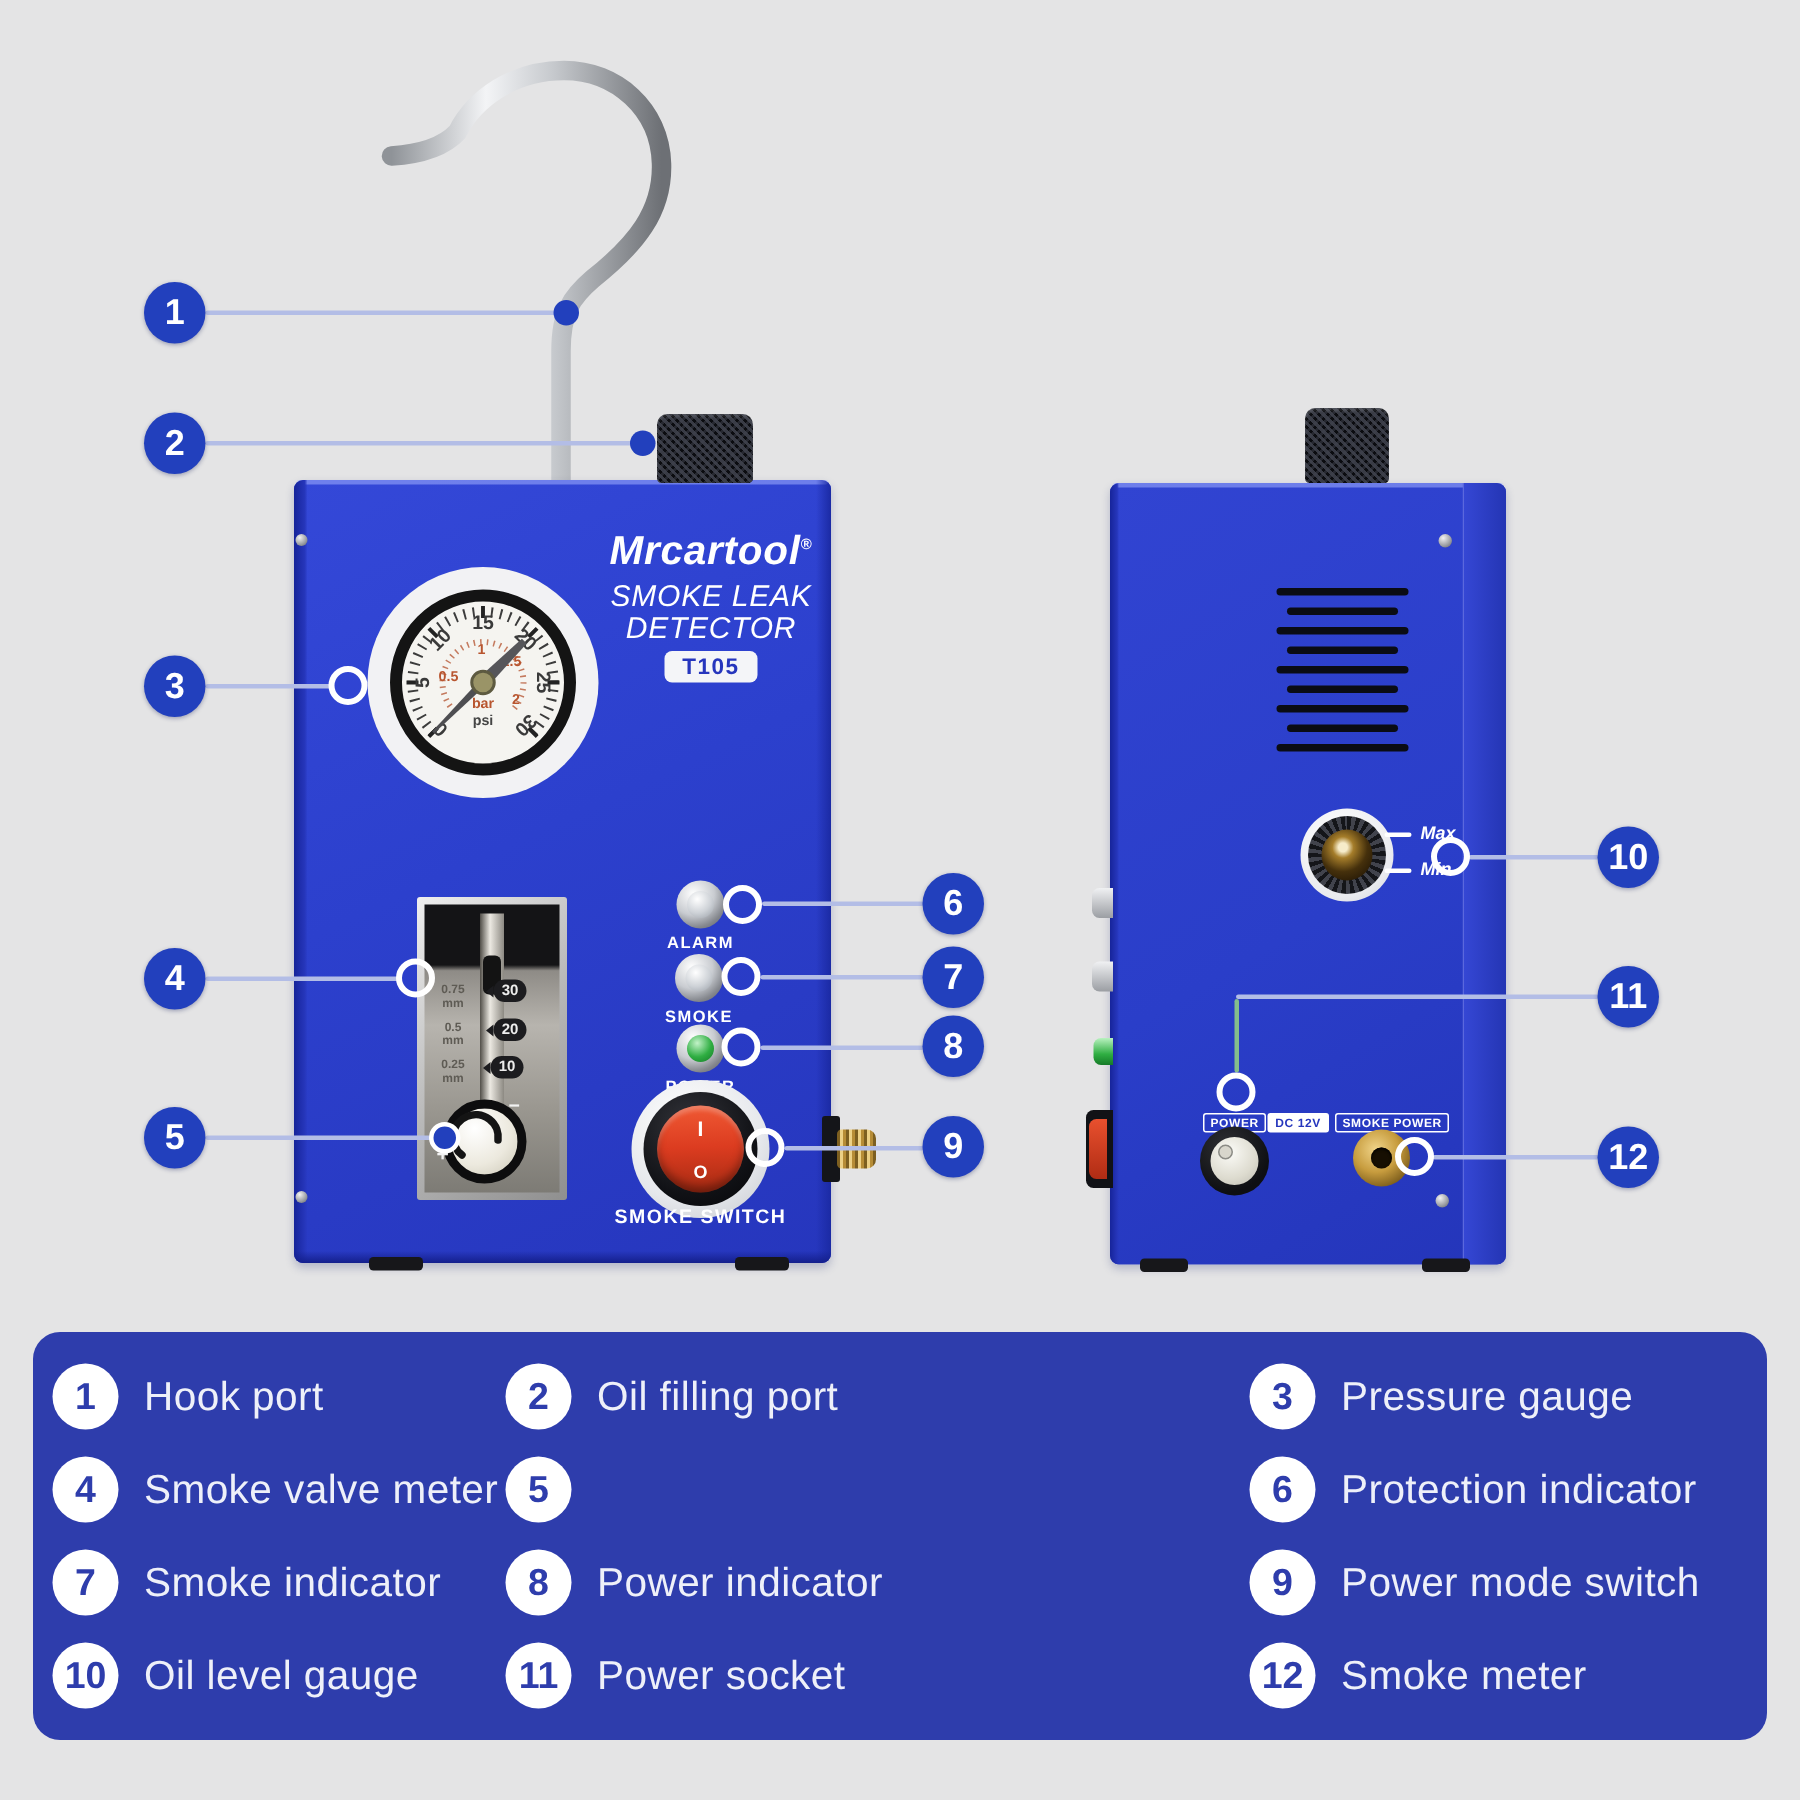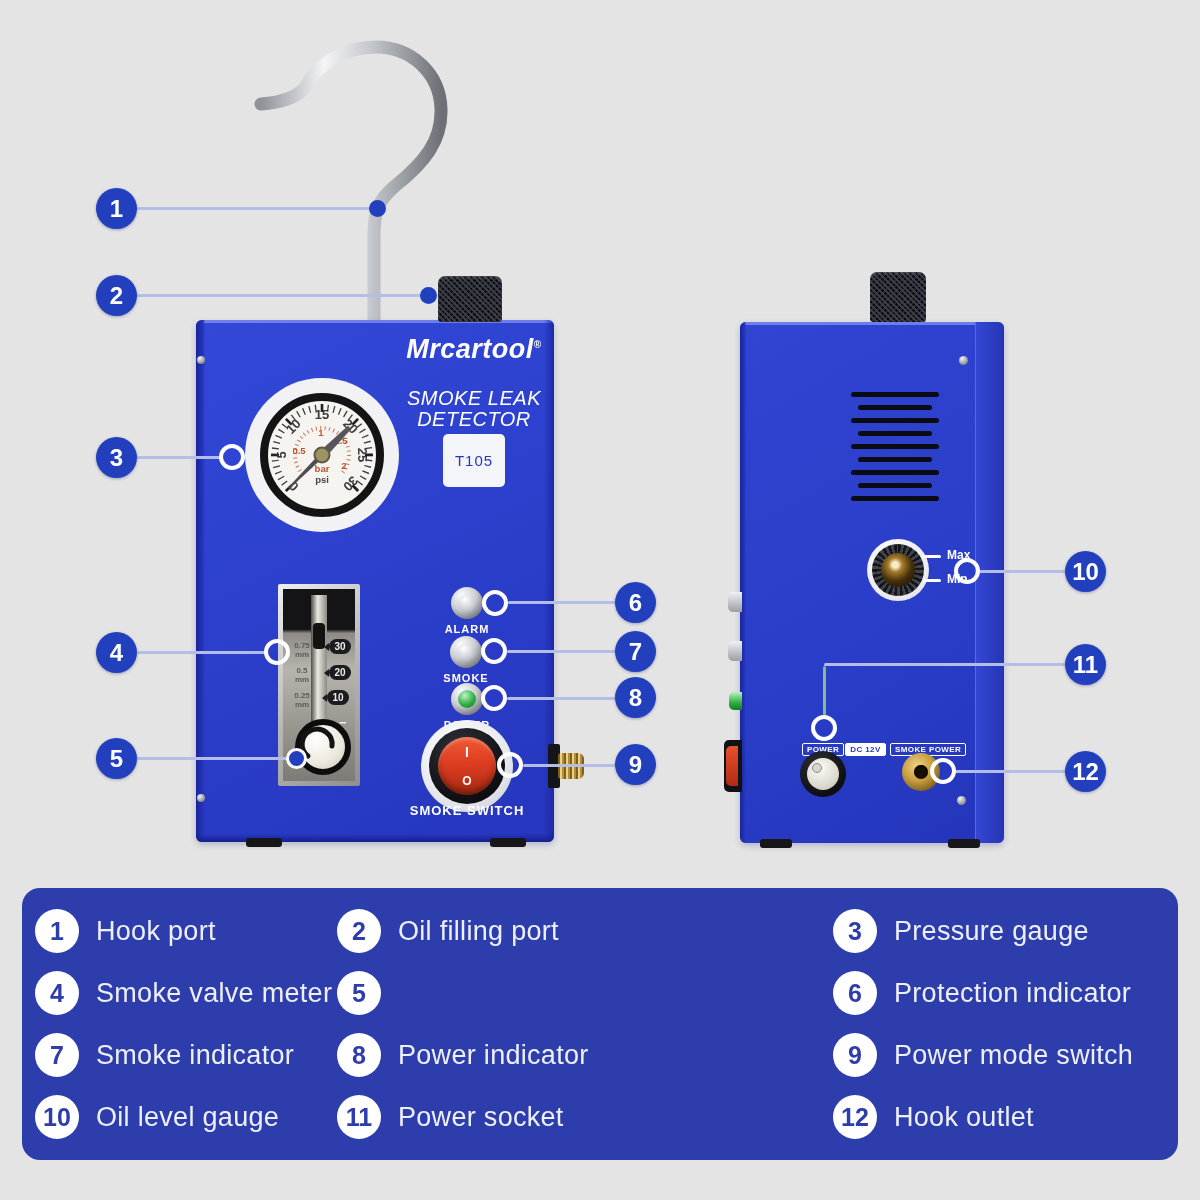--- a/index.html
+++ b/index.html
@@ -26,22 +26,22 @@
   
   .cap{position:absolute;background:
        repeating-linear-gradient(45deg,rgba(64,67,78,.85) 0 2px,rgba(0,0,0,0) 2px 4px),
        repeating-linear-gradient(-45deg,#0b0c10 0 2px,#262830 2px 4px);
        border-radius:7px 7px 3px 3px;box-shadow:inset 0 2px 2px rgba(255,255,255,.12);}
 
   
   .brand{color:#fff;font-weight:bold;font-style:italic;font-size:27px;letter-spacing:.5px;text-align:center;}
   .brand sup{font-size:10px;font-style:normal;}
   .subtitle{color:#fff;font-weight:normal;font-style:italic;font-size:20px;line-height:21px;text-align:center;letter-spacing:.5px;}
-  .badge{display:inline-block;background:#f4f5f8;color:#2636bd;font-weight:normal;font-size:15px;
-         padding:18px 12px;border-radius:5px;letter-spacing:1px;}
+  .badge{display:inline-block;background:#f4f5f8;color:#2636bd;font-weight:bold;font-size:15px;
+         padding:2px 12px;border-radius:5px;letter-spacing:1px;}
 
   
   .chrome{position:absolute;width:32px;height:32px;border-radius:50%;
           background:radial-gradient(circle at 35% 28%,#ffffff,#c9ccd1 45%,#85888e 72%,#55585d);}
   .chrome .lens{position:absolute;left:7px;top:7px;width:18px;height:18px;border-radius:50%;
           background:radial-gradient(circle at 38% 30%,#ffffff,#ced2d7 55%,#989ea6);}
   .chrome .lens.green{background:radial-gradient(circle at 38% 30%,#c2f2c8,#2fae42 55%,#147827);}
   .ind-label{position:absolute;width:80px;text-align:center;color:#fff;font-size:11px;font-weight:bold;letter-spacing:1px;}
 
   
@@ -72,21 +72,21 @@
 
   
   .vent{position:absolute;height:5px;border-radius:3px;background:#0a0c14;}
   .oil-white{position:absolute;width:62px;height:62px;border-radius:50%;
              background:radial-gradient(circle at 40% 32%,#ffffff,#e9eaee 70%,#cfd2d8);}
   .oil-knurl{position:absolute;left:5px;top:5px;width:52px;height:52px;border-radius:50%;
              background:repeating-conic-gradient(#141519 0 7deg,#41434c 7deg 14deg);}
   .oil-window{position:absolute;left:14px;top:14px;width:34px;height:34px;border-radius:50%;
              background:radial-gradient(circle at 42% 35%,#f6ecca 0 10%,#a57d2a 24%,#45300c 55%,#140c02);}
   .oil-dash{position:absolute;width:18px;height:3px;background:#fff;border-radius:2px;}
-  .oil-txt{position:absolute;color:#fff;font-size:12px;font-weight:bold;}
+  .oil-txt{position:absolute;color:#fff;font-size:12px;font-weight:bold;font-style:italic;}
   .tagbox{display:inline-block;border:1.5px solid #fff;color:#fff;font-size:8px;font-weight:bold;
           padding:1px 4px;letter-spacing:.4px;border-radius:2px;white-space:nowrap;}
   .tagbox.solid{background:#fff;color:#2636bd;border-color:#fff;}
   .socket-black{position:absolute;width:46px;height:46px;border-radius:50%;
             background:radial-gradient(circle at 38% 30%,#2e2f33,#0e0f12 70%);}
   .socket-face{position:absolute;left:7px;top:7px;width:32px;height:32px;border-radius:50%;
             background:radial-gradient(circle at 40% 32%,#fbfbf7,#dddbcf 60%,#bdbbb0);}
   .socket-pin{position:absolute;left:12px;top:12px;width:8px;height:8px;border-radius:50%;border:1.5px solid #8b8b85;background:#d8d6cc;}
   .brass{position:absolute;border-radius:50%;
          background:radial-gradient(circle at 40% 35%,#f0d489,#c79c3e 45%,#7c5d1c 78%,#4c3810);}
@@ -141,21 +141,21 @@
   </svg>
 
   <div class="device" style="left:196px;top:320px;width:358px;height:522px;">
     <div class="edgeT"></div>
     <div class="edgeL"></div>
     <div class="edgeR"></div>
     <div class="edgeB"></div>
     <div class="screw" style="left:1px;top:36px;"></div>
     <div class="screw" style="left:1px;top:474px;"></div>
 
-    <div class="abs brand" style="left:160px;top:14px;width:236px;">
+    <div class="abs brand" style="left:160px;top:32px;width:236px;">
       <span>Mrcartool</span><sup>®</sup>
     </div>
     <div class="abs subtitle" style="left:160px;top:68px;width:236px;">
       <div>SMOKE LEAK</div>
       <div>DETECTOR</div>
     </div>
     <div class="abs" style="left:160px;top:114px;width:236px;text-align:center;">
       <span class="badge">T105</span>
     </div>
 
@@ -190,21 +190,21 @@
         <text x="78" y="95">bar</text>
         <text x="78" y="106" fill="#454545">psi</text>
       </g>
       <g transform="translate(78,78) rotate(135)">
         <polygon points="0,-2.6 47,-0.9 47,0.9 0,2.6" fill="#4e4e52"></polygon>
         <polygon points="0,-4.2 -39,-2.3 -39,2.3 0,4.2" fill="#56565a"></polygon>
       </g>
       <circle cx="78" cy="78" r="7.5" fill="#9a9467" stroke="#5d5a40" stroke-width="2"></circle>
     </svg>
 
-    <div class="fm-frame" style="left:82px;top:264px;width:82px;height:202px;">
+    <div class="fm-frame" style="left:82px;top:278px;width:100px;height:202px;">
       <div class="fm-inner">
         <div class="fm-tube"></div>
         <div class="fm-float"></div>
 
         <div class="fm-left" style="top:52px;">
           <div>0.75</div>
           <div>mm</div>
         </div>
         <div class="fm-left" style="top:77px;">
           <div>0.5</div>
@@ -391,17 +391,17 @@
     <div class="legend-item">
       <div class="legend-num">10</div>
       <div class="legend-label">Oil level gauge</div>
     </div>
     <div class="legend-item">
       <div class="legend-num">11</div>
       <div class="legend-label">Power socket</div>
     </div>
     <div class="legend-item">
       <div class="legend-num">12</div>
-      <div class="legend-label">Hook outlet</div>
+      <div class="legend-label">Smoke meter</div>
     </div>
   </div>
 
 </div>
 
 </body></html>

